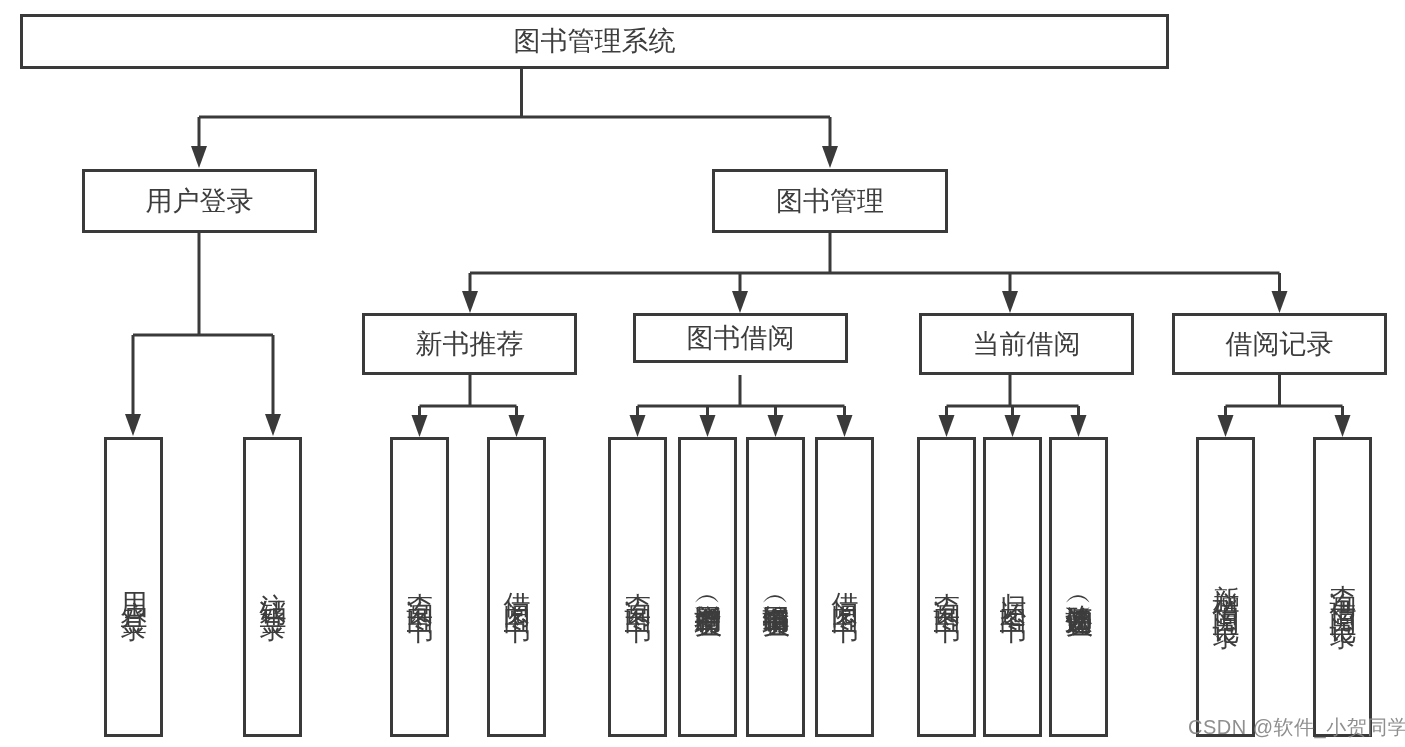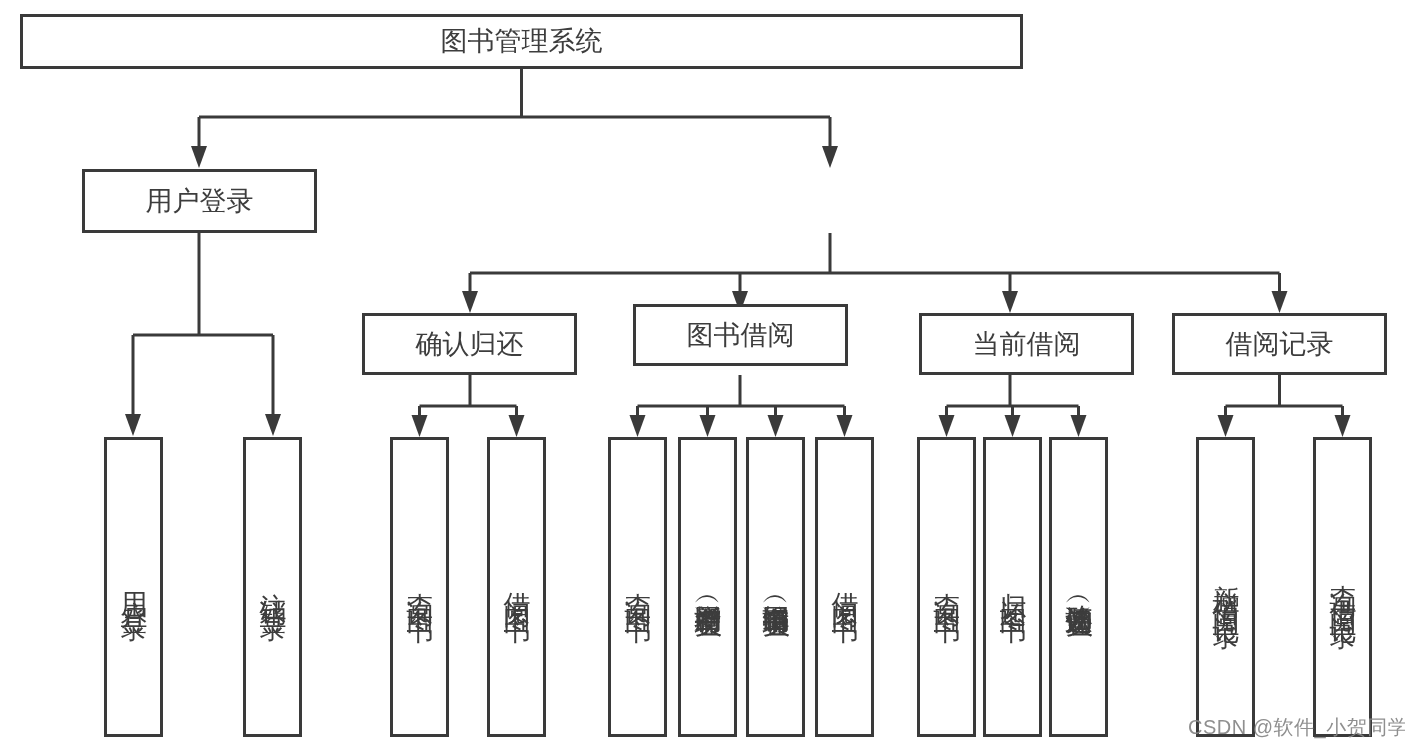--- a/index.html
+++ b/index.html
@@ -96,26 +96,27 @@
       <polygon points="767.5,415 783.5,415 775.5,437"></polygon>
       <polygon points="836.5,415 852.5,415 844.5,437"></polygon>
       <polygon points="938.5,415 954.5,415 946.5,437"></polygon>
       <polygon points="1004.5,415 1020.5,415 1012.5,437"></polygon>
       <polygon points="1070.5,415 1086.5,415 1078.5,437"></polygon>
       <polygon points="1217.5,415 1233.5,415 1225.5,437"></polygon>
       <polygon points="1334.5,415 1350.5,415 1342.5,437"></polygon>
     </g>
   </svg>
 
-  <div class="box" style="left:20px; top:14px; width:1003px; height:55px;">图书管理系统</div>
+  <div class="box" style="left:20px; top:14px; width:1149px; height:55px;">图书管理系统</div>
 
   <div class="box" style="left:82px; top:169px; width:235px; height:64px;">用户登录</div>
+  <div class="box" style="left:712px; top:169px; width:236px; height:64px;">图书管理</div>
 
-  <div class="box" style="left:362px; top:313px; width:215px; height:62px;">确认归还</div>
-  <div class="box" style="left:633px; top:304px; width:215px; height:62px;font-family:Liberation Serif, serif;">图书借阅</div>
+  <div class="box" style="left:362px; top:313px; width:215px; height:62px;">新书推荐</div>
+  <div class="box" style="left:633px; top:313px; width:215px; height:50px;font-family:Liberation Serif, serif;">图书借阅</div>
   <div class="box" style="left:903px; top:313px; width:215px; height:62px;margin-left:16px;">当前借阅</div>
   <div class="box" style="left:1172px; top:313px; width:215px; height:62px;">借阅记录</div>
 
   <div class="box leaf" style="left:104px;">用户登录</div>
   <div class="box leaf" style="left:243px;">注销登录</div>
 
   <div class="box leaf" style="left:390px;">查询图书</div>
   <div class="box leaf" style="left:487px;">借阅图书</div>
 
   <div class="box leaf" style="left:608px;">查询图书</div>

